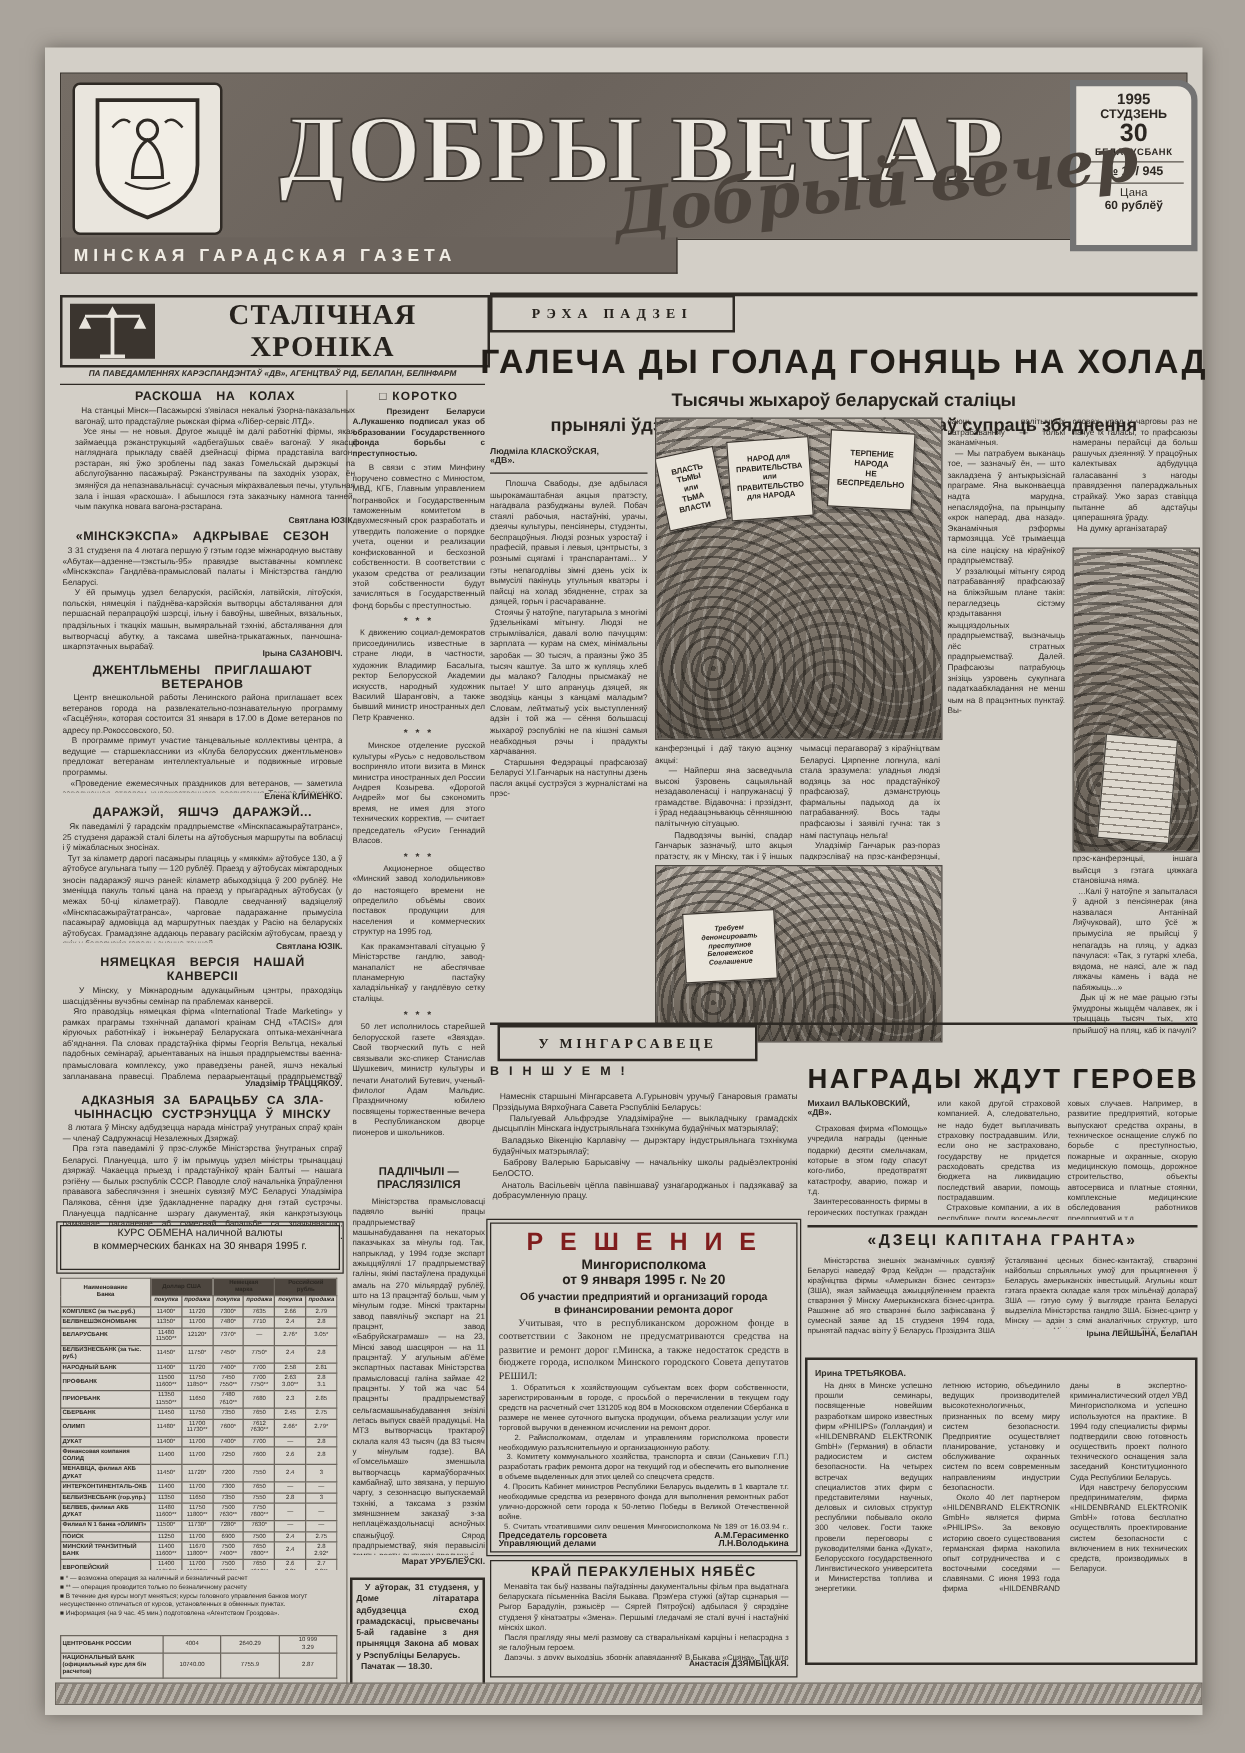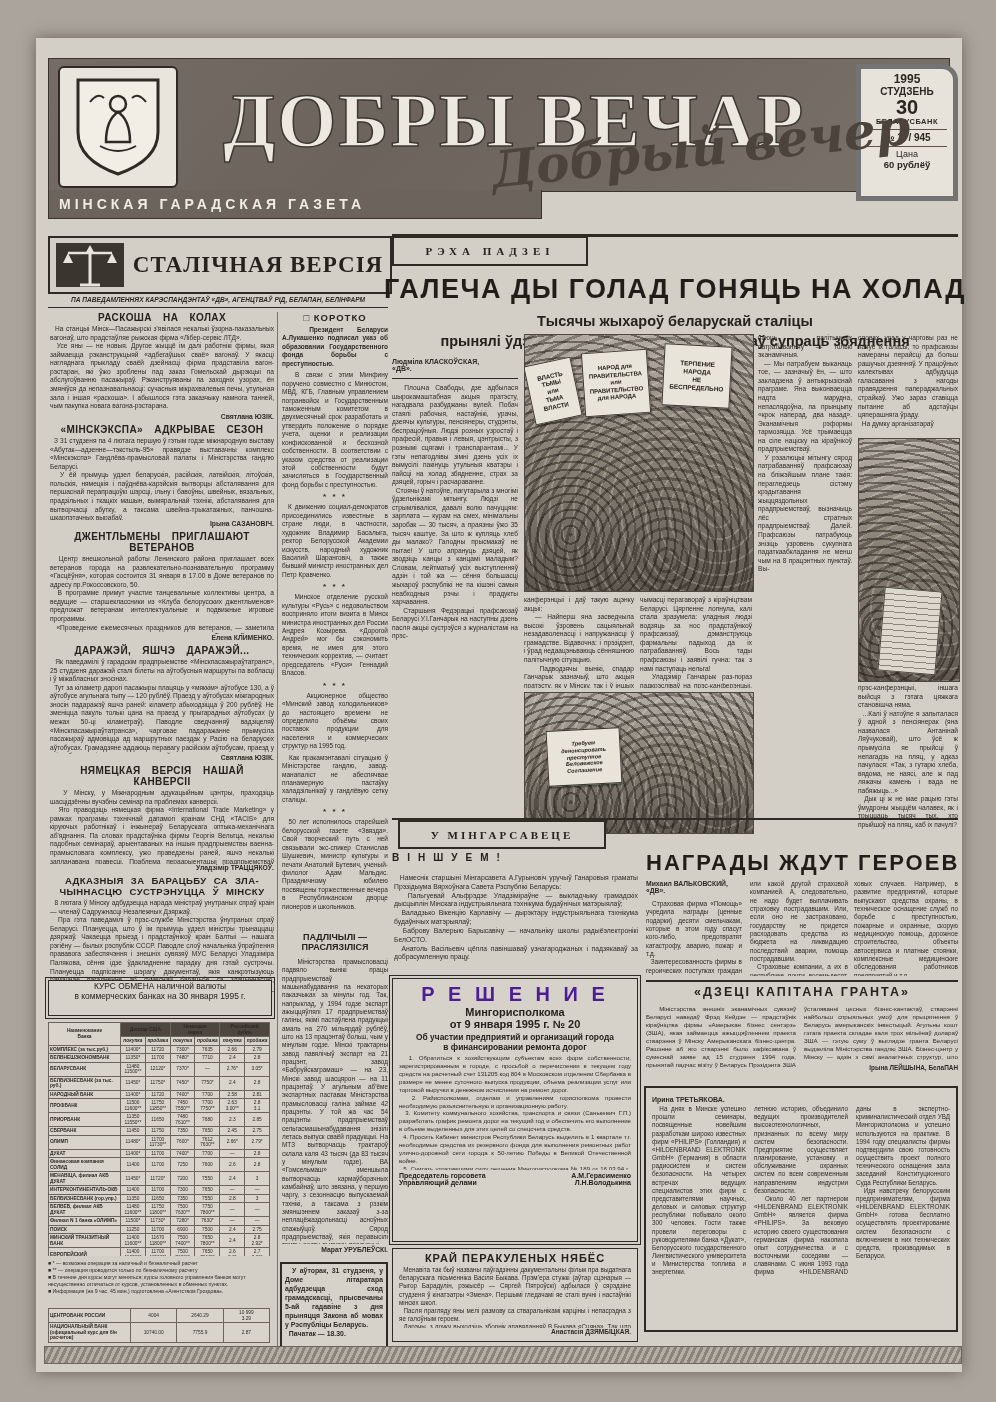--- a/index.html
+++ b/index.html
@@ -64,27 +64,27 @@
  </div>
 
  <div class="abs" style="left:48px;top:236px;width:340px;height:54px;border:2px solid #2e2a25;background:#d3cfc7;display:flex;align-items:center;">
    <svg width="72" height="48" viewBox="0 0 72 48" style="flex:0 0 auto;margin-left:4px;">
      <rect x="2" y="2" width="68" height="44" fill="#3b352f"></rect>
      <line x1="36" y1="8" x2="36" y2="44" stroke="#e8e4dc" stroke-width="3"></line>
      <line x1="14" y1="12" x2="58" y2="12" stroke="#e8e4dc" stroke-width="2.5"></line>
      <path d="M14 12 l-5 10 h10 z M58 12 l-5 10 h10 z M36 4 l-5 9 h10 z" fill="#e8e4dc"></path>
      <line x1="26" y1="44" x2="46" y2="44" stroke="#e8e4dc" stroke-width="3"></line>
    </svg>
-   <div style="flex:1;text-align:center;font-family:'Liberation Serif',serif;font-weight:bold;font-size:23px;letter-spacing:1px;color:#26221d;">СТАЛІЧНАЯ ВЕРСІЯ</div>
+   <div style="flex:1;text-align:center;font-family:'Liberation Serif',serif;font-weight:bold;font-size:23px;letter-spacing:1px;color:#26221d;">СТАЛІЧНАЯ ХРОНІКА</div>
  </div>
  <div class="abs" style="left:48px;top:293px;width:340px;height:14px;border-bottom:1px solid #2e2a25;font-size:6.6px;font-weight:bold;font-style:italic;text-align:center;color:#2e2a25;line-height:13px;">ПА ПАВЕДАМЛЕННЯХ КАРЭСПАНДЭНТАЎ «ДВ», АГЕНЦТВАЎ РІД, БЕЛАПАН, БЕЛІНФАРМ</div>
 
  <div class="vrule" style="left:277px;top:312px;height:1046px;"></div>
 
- <div class="abs art" style="left:50px;top:312px;width:224px;height:108px;">
+ <div class="abs art" style="left:60px;top:312px;width:224px;height:108px;">
    <div class="art-title">РАСКОША   НА   КОЛАХ</div>
    <div class="art-body txt">  На станцыі Мінск—Пасажырскі з'явілася некалькі ўзорна-паказальных вагонаў, што прадстаўляе рыжская фірма «Лібер-сервіс ЛТД».
   Усе яны — не новыя. Другое жыццё ім далі работнікі фірмы, якая займаецца рэканструкцыяй «адбегаўшых сваё» вагонаў. У якасці нагляднага прыкладу сваёй дзейнасці фірма прадставіла вагон-рэстаран, які ўжо зроблены пад заказ Гомельскай дырэкцыі па абслугоўванню пасажыраў. Рэканструяваны па заходніх узорах, ён змяніўся да непазнавальнасці: сучасныя мікрахвалевыя печы, утульная зала і іншая «раскоша». І абышлося гэта заказчыку намнога танней, чым пакупка новага вагона-рэстарана.</div>
    <div class="auth">Святлана ЮЗІК.</div>
  </div>
  <div class="abs art" style="left:50px;top:424px;width:224px;height:103px;">
    <div class="art-title">«МІНСКЭКСПА»   АДКРЫВАЕ   СЕЗОН</div>
    <div class="art-body txt">  З 31 студзеня па 4 лютага першую ў гэтым годзе міжнародную выставу «Абутак—адзенне—тэкстыль-95» правядзе выставачны комплекс «Мінскэкспа» Гандлёва-прамысловай палаты і Міністэрства гандлю Беларусі.
   У ёй прымуць удзел беларускія, расійскія, латвійскія, літоўскія, польскія, нямецкія і паўднёва-карэйскія вытворцы абсталявання для першаснай перапрацоўкі шэрсці, ільну і бавоўны, швейных, вязальных, прадзільных і ткацкіх машын, вымяральнай тэхнікі, абсталявання для вытворчасці абутку, а таксама швейна-трыкатажных, панчошна-шкарпэтачных вырабаў.</div>
    <div class="auth">Ірына САЗАНОВІЧ.</div>
@@ -487,25 +487,26 @@
  <div class="abs txt" style="left:854px;top:880px;width:104px;height:96px;font-size:6.4px;">ховых случаев. Например, в развитие предприятий, которые выпускают средства охраны, в техническое оснащение служб по борьбе с преступностью, пожарные и охранные, скорую медицинскую помощь, дорожное строительство, объекты автосервиса и платные стоянки, комплексные медицинские обследования работников предприятий и т.д.
   А пока вкладывают в людей, а героизм — наш неисчерпаемый ресурс.</div>
 
  <div class="hrule" style="left:646px;top:980px;width:312px;height:2px;"></div>
  <div class="abs" style="left:646px;top:985px;width:312px;height:16px;font-weight:bold;font-size:12.5px;letter-spacing:2px;text-align:center;color:#26221d;">«ДЗЕЦІ  КАПІТАНА  ГРАНТА»</div>
  <div class="abs txt" style="left:646px;top:1005px;width:150px;height:64px;font-size:6.2px;">  Міністэрства знешніх эканамічных сувязяў Беларусі наведаў Фрэд Кейдэн — прадстаўнік кіраўніцтва фірмы «Амерыкан бізнес сентэрз» (ЗША), якая займаецца ажыццяўленнем праекта стварэння ў Мінску Амерыканскага бізнес-цэнтра. Рашэнне аб яго стварэнні было зафіксавана ў сумеснай заяве ад 15 студзеня 1994 года, прынятай падчас візіту ў Беларусь Прэзідэнта ЗША Біла Клінтана. Цэнтр будзе аказваць садзейнічанне амерыканскім і беларускім прадпрымальнікам ва</div>
  <div class="abs txt" style="left:804px;top:1005px;width:154px;height:58px;font-size:6.2px;">ўсталяванні цесных бізнес-кантактаў, стварэнні найбольш спрыяльных умоў для прыцягнення ў Беларусь амерыканскіх інвестыцый. Агульны кошт гэтага праекта складае каля трох мільёнаў долараў ЗША — гэтую суму ў выглядзе гранта Беларусі выдзеліла Міністэрства гандлю ЗША. Бізнес-цэнтр у Мінску — адзін з сямі аналагічных структур, што ствараюцца Міністэрствам гандлю ЗША ў краінах СНД.</div>
  <div class="abs auth" style="left:804px;top:1064px;width:154px;font-size:6.4px;">Ірына ЛЕЙШЫНА, БелаПАН</div>
 
  <div class="abs" style="left:392px;top:978px;width:246px;height:264px;border:1px solid #2e2a25;outline:1px solid #2e2a25;outline-offset:2px;background:#d6d2ca;padding:4px 6px;box-sizing:border-box;overflow:hidden;">
-   <div style="font-weight:bold;font-size:20px;text-align:center;letter-spacing:4px;color:#4c1d95;">Р Е Ш Е Н И Е</div>
+   <div style="font-weight:bold;font-size:20px;text-align:center;letter-spacing:4px;color:#7f1d1d;">Р Е Ш Е Н И Е</div>
    <div style="font-weight:bold;font-size:11px;text-align:center;color:#26221d;">Мингорисполкома</div>
    <div style="font-weight:bold;font-size:11px;text-align:center;color:#26221d;">от 9 января 1995 г. № 20</div>
    <div style="font-weight:bold;font-size:8.4px;text-align:center;white-space:pre-line;margin:2px 0;color:#26221d;">Об участии предприятий и организаций города
 в финансировании ремонта дорог</div>
+   <div class="txt" style="font-size:8px;font-family:'Liberation Serif',serif;height:52px;">  Учитывая, что в республиканском дорожном фонде в соответствии с Законом не предусматриваются средства на развитие и ремонт дорог г.Минска, а также недостаток средств в бюджете города, исполком Минского городского Совета депутатов РЕШИЛ:</div>
    <div class="txt" style="font-size:6.1px;height:116px;margin-top:1px;">  1. Обратиться к хозяйствующим субъектам всех форм собственности, зарегистрированным в городе, с просьбой о перечислении в текущем году средств на расчетный счет 131205 код 804 в Московском отделении Сбербанка в размере не менее суточного выпуска продукции, объема реализации услуг или торговой выручки в денежном исчислении на ремонт дорог.
   2. Райисполкомам, отделам и управлениям горисполкома провести необходимую разъяснительную и организационную работу.
   3. Комитету коммунального хозяйства, транспорта и связи (Санькевич Г.П.) разработать график ремонта дорог на текущий год и обеспечить его выполнение в объеме выделенных для этих целей со спецсчета средств.
   4. Просить Кабинет министров Республики Беларусь выделить в 1 квартале т.г. необходимые средства из резервного фонда для выполнения ремонтных работ улично-дорожной сети города к 50-летию Победы в Великой Отечественной войне.
   5. Считать утратившими силу решения Мингорисполкома № 189 от 16.03.94 г., № 850 от 10.11.94 г.
   6. Контроль за выполнением настоящего решения возложить на комитет коммунального хозяйства, транспорта и связи (Санькевич Г.П.) и управление финансов (Яковенко Л.Н.).</div>
    <div style="display:flex;justify-content:space-between;font-weight:bold;font-size:7px;margin-top:2px;color:#26221d;">
      <span>Председатель горсовета</span>
      <span>А.М.Герасименко</span>
    </div>

